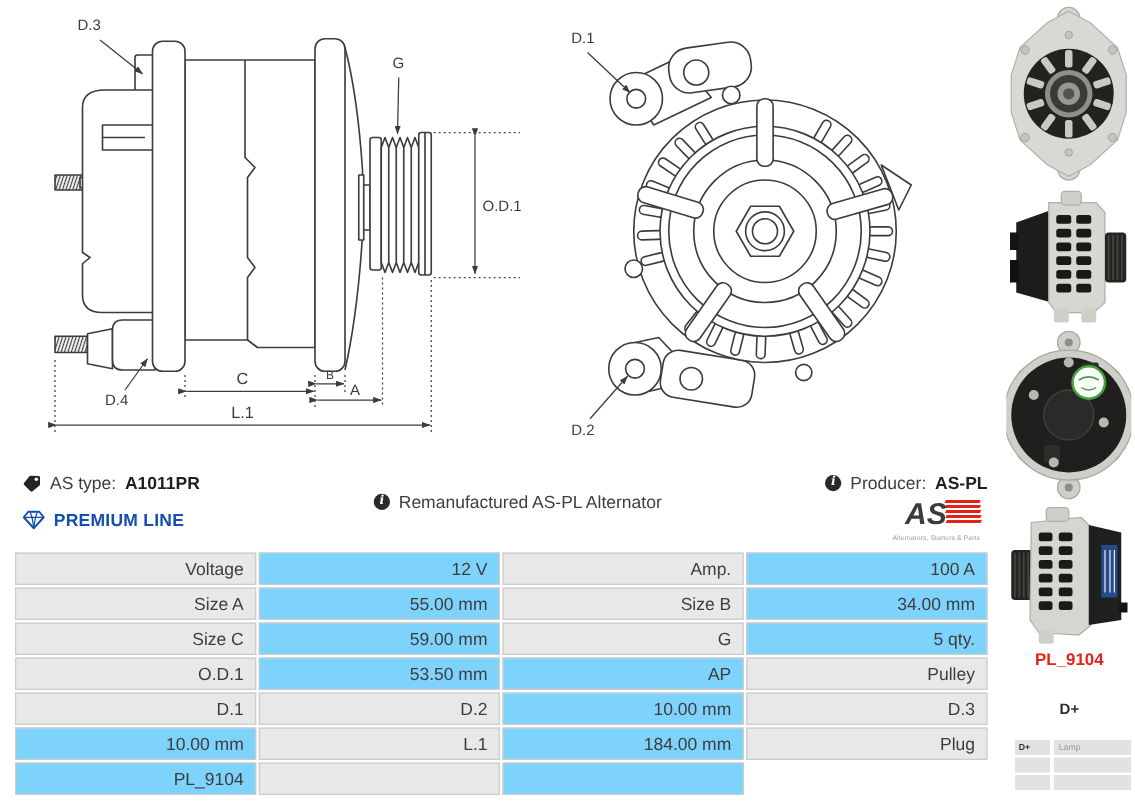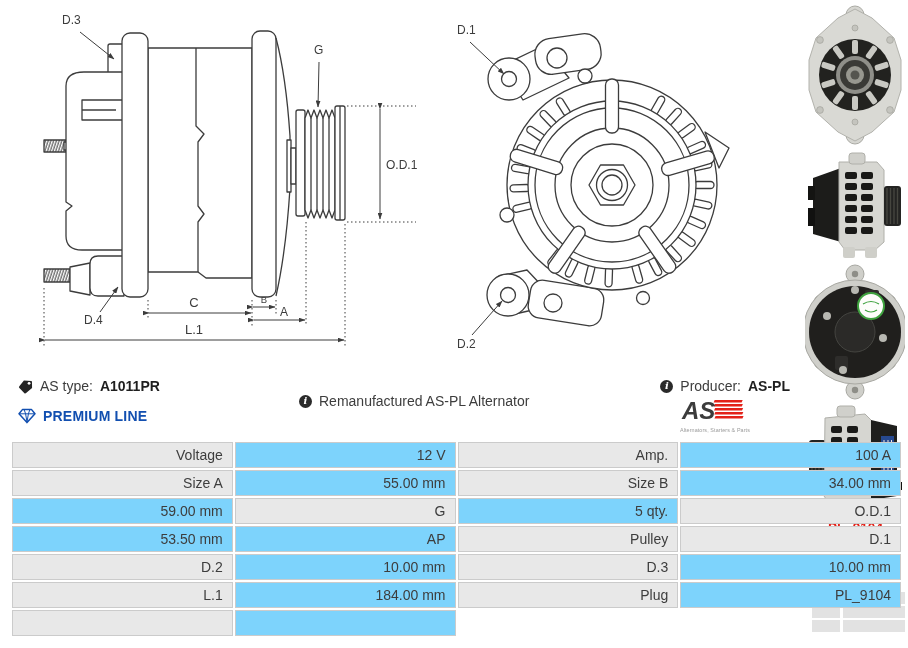--- a/index.html
+++ b/index.html
@@ -11,25 +11,25 @@
   .info-item{position:absolute;display:flex;align-items:center;gap:7px;font-size:14px;height:18px;white-space:nowrap;}
   .info-item .val{font-weight:bold;color:#1f1f1f;}
   .premium{color:#124fb0;font-weight:bold;letter-spacing:.2px;}
   .ptype-val{color:#1f7a1f;font-weight:bold;}
   .i-ico{width:13px;height:13px;border-radius:50%;background:#2a2a2a;color:#fff;
          display:inline-flex;align-items:center;justify-content:center;flex:0 0 13px;
          font-size:10px;font-weight:bold;font-family:"DejaVu Serif",serif;font-style:italic;}
   .i-ico::before{content:"i";margin-top:-1px;}
 
   
-  .as-logo{position:absolute;left:672px;top:397px;width:78px;height:36px;text-align:right;}
+  .as-logo{position:absolute;left:714px;top:397px;width:78px;height:36px;text-align:left;}
   .as-tagline{font-size:5.4px;color:#9a9a9a;margin-top:-2px;letter-spacing:.1px;white-space:nowrap;}
 
   
-  .spec-table{position:absolute;left:12px;top:442px;width:889px;display:grid;
+  .spec-table{position:absolute;left:12px;top:442px;width:778px;display:grid;
               grid-template-columns:1fr 1fr 1fr 1fr;gap:2px;}
   .cell{height:24px;border:1px solid #cbcbcb;display:flex;align-items:center;
         justify-content:flex-end;padding-right:9px;font-size:14px;color:#3d3d3d;}
   .cell.lab{background:#e8e8e8;}
   .cell.val{background:#7dd3fc;}
 
   
   .photo{position:absolute;}
   .plug-code{position:absolute;left:808px;top:520px;width:95px;text-align:center;
              color:#e32219;font-weight:bold;font-size:13.5px;}
@@ -397,20 +397,21 @@
     <div class="cell lab">Voltage</div>
     <div class="cell val">12 V</div>
     <div class="cell lab">Amp.</div>
     <div class="cell val">100 A</div>
 
     <div class="cell lab">Size A</div>
     <div class="cell val">55.00 mm</div>
     <div class="cell lab">Size B</div>
     <div class="cell val">34.00 mm</div>
 
+    <div class="cell lab">Size C</div>
     <div class="cell val">59.00 mm</div>
     <div class="cell lab">G</div>
     <div class="cell val">5 qty.</div>
 
     <div class="cell lab">O.D.1</div>
     <div class="cell val">53.50 mm</div>
     <div class="cell val">AP</div>
     <div class="cell lab">Pulley</div>
 
     <div class="cell lab">D.1</div>

